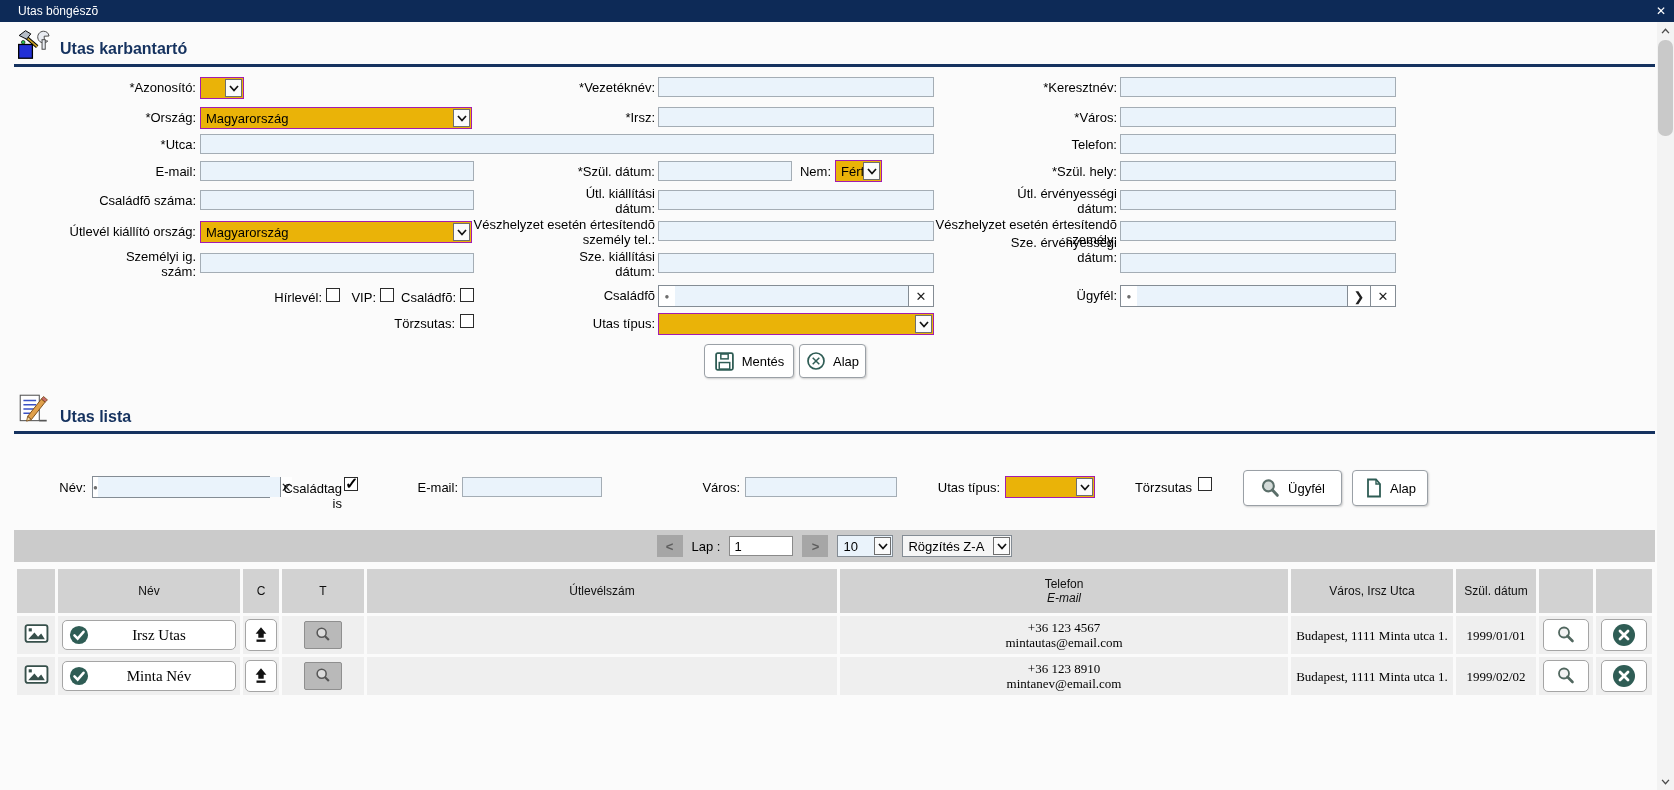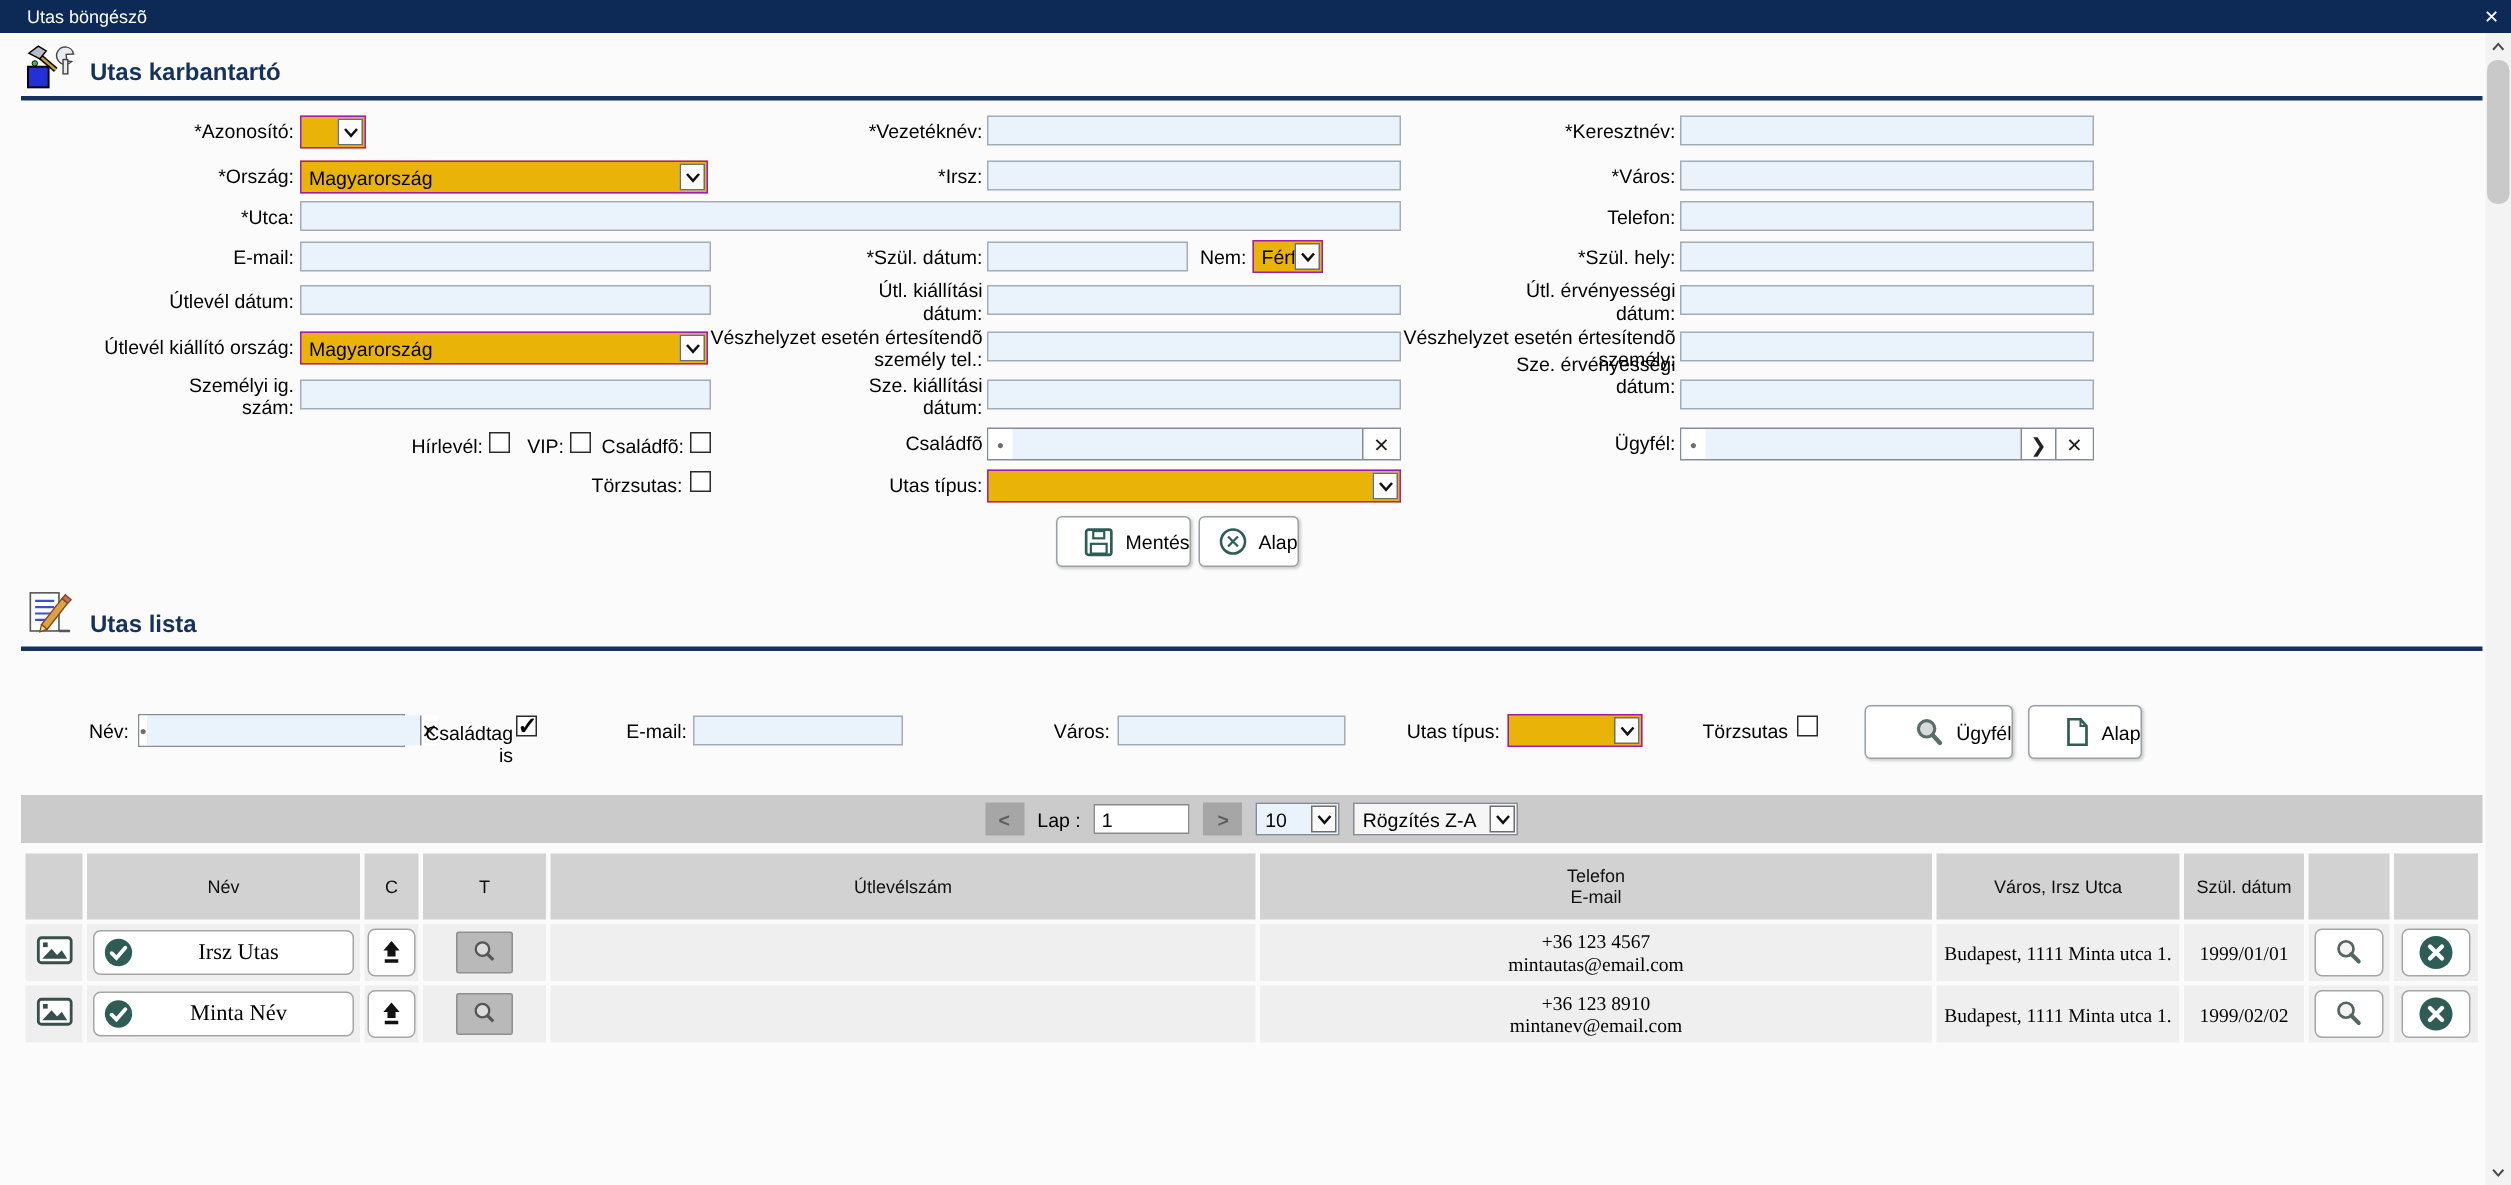--- a/index.html
+++ b/index.html
@@ -23,39 +23,39 @@
   .sel .arr{position:absolute;right:1px;top:1px;width:17px;height:18px;background:#fbfbfb;border:1px solid #6e6e6e;
             box-sizing:border-box;display:flex;align-items:center;justify-content:center}
   .cb{position:absolute;width:14px;height:14px;background:#fff;border:1px solid #2b2b2b;box-sizing:border-box}
   .cb.on::after{content:"✓";position:absolute;left:0;top:-4px;font-size:16px;font-weight:bold;color:#000}
   .comp{position:absolute;height:22px;box-sizing:border-box;border:1px solid #848c94;background:#fff;display:flex;align-items:stretch}
   .comp .dot{width:16px;display:flex;align-items:center;justify-content:center;font-size:8px;color:#6e6e6e;background:#fff}
   .comp .cf{flex:1;background:#eaf3fb;border:0;font:13px "Liberation Sans",sans-serif;padding:0 3px}
   .comp .cbtn{width:24px;display:flex;align-items:center;justify-content:center;background:#fff;
               border-left:1px solid #848c94;font-size:13px;color:#222}
   .btn{position:absolute;background:#fff;border:1px solid #9aa0a6;border-radius:4px;
-       box-shadow:1px 1px 2px rgba(0,0,0,.18);display:flex;align-items:center;justify-content:flex-end;gap:7px;font-size:13px}
+       box-shadow:1px 1px 2px rgba(0,0,0,.18);display:flex;align-items:center;justify-content:center;gap:7px;font-size:13px}
   
   .pag{position:absolute;background:#cbcbcb;display:flex;align-items:center;justify-content:center;gap:9px}
   .pbtn{width:26px;height:22px;background:#a6a6a6;color:#5e5e5e;display:flex;align-items:center;justify-content:center;
         font-size:13px;font-weight:bold}
   .plabel{font-size:13px}
   .pinp{width:64px;height:20px;border:1px solid #8a8a8a;background:#fff;font:13px "Liberation Sans",sans-serif;
         padding:0 4px;box-sizing:border-box}
   .psel{position:relative;height:22px;background:#eaf3fb;border:1px solid #848c94;box-sizing:border-box}
   .psel.white{background:#f6f6f6}
   .psel .val{position:absolute;left:5px;top:3px;font-size:13px;white-space:nowrap}
   .psel .arr{position:absolute;right:1px;top:1px;width:17px;height:18px;background:#fbfbfb;border:1px solid #6e6e6e;
              box-sizing:border-box;display:flex;align-items:center;justify-content:center}
   
   table.grid{position:absolute;left:14px;top:566px;border-collapse:separate;border-spacing:3px;table-layout:fixed}
   .grid th{background:#d2d2d2;font-size:12px;font-weight:normal;height:44px;text-align:center;padding:0 3px;color:#101010}
   .grid td{background:#efefef;height:38px;text-align:center;vertical-align:middle;
            font-family:"Liberation Serif",serif;font-size:13px;padding:0 2px}
-  .em{}
+  .em{font-style:italic}
   .small2{font-size:12.5px;line-height:15px}
   .namebtn{height:30px;margin:0 2px;background:#fff;border:1px solid #a5a5a5;border-radius:5px;
            display:flex;align-items:center;padding:0 6px;box-sizing:border-box}
   .namebtn .nm{flex:1;text-align:center;font-size:15px;font-family:"Liberation Serif",serif}
   .sqbtn{background:#fff;border:1px solid #a5a5a5;border-radius:5px;display:inline-flex;
          align-items:center;justify-content:center;vertical-align:middle}
   .graybtn{background:#b9b9b9;border:1px solid #8f8f8f;border-radius:2px;display:inline-flex;
            align-items:center;justify-content:center;width:36px;height:26px;vertical-align:middle}
   
   .scroll{position:absolute;right:0;top:22px;width:17px;height:768px;background:#f3f3f3}
@@ -128,21 +128,21 @@
     <span class="val">Férfi</span>
     <span class="arr">
         <svg width="10" height="7" viewBox="0 0 10 7">
           <polyline points="1,1 5,5.5 9,1" fill="none" stroke="#111" stroke-width="1.7"></polyline>
         </svg>
       </span>
   </div>
   <div class="lbl" style="left:907px;top:164px;width:210px">*Szül. hely:</div>
   <input class="inp" style="left: 1120px; top: 161px; width: 276px;">
 
-  <div class="lbl" style="left:14px;top:193px;width:182px">Útlevél dátum:</div>
+  <div class="lbl" style="left:14px;top:193px;width:182px">Családfõ száma:</div>
   <input class="inp" style="left: 200px; top: 190px; width: 274px;">
   <div class="lbl" style="left:445px;top:186px;width:210px">Útl. kiállítási
 dátum:</div>
   <input class="inp" style="left: 658px; top: 190px; width: 276px;">
   <div class="lbl" style="left:907px;top:186px;width:210px">Útl. érvényességi
 dátum:</div>
   <input class="inp" style="left: 1120px; top: 190px; width: 276px;">
 
   <div class="lbl" style="left:14px;top:224px;width:182px">Útlevél kiállító ország:</div>
   <div class="sel" style="left:200px;top:221px;width:272px">

